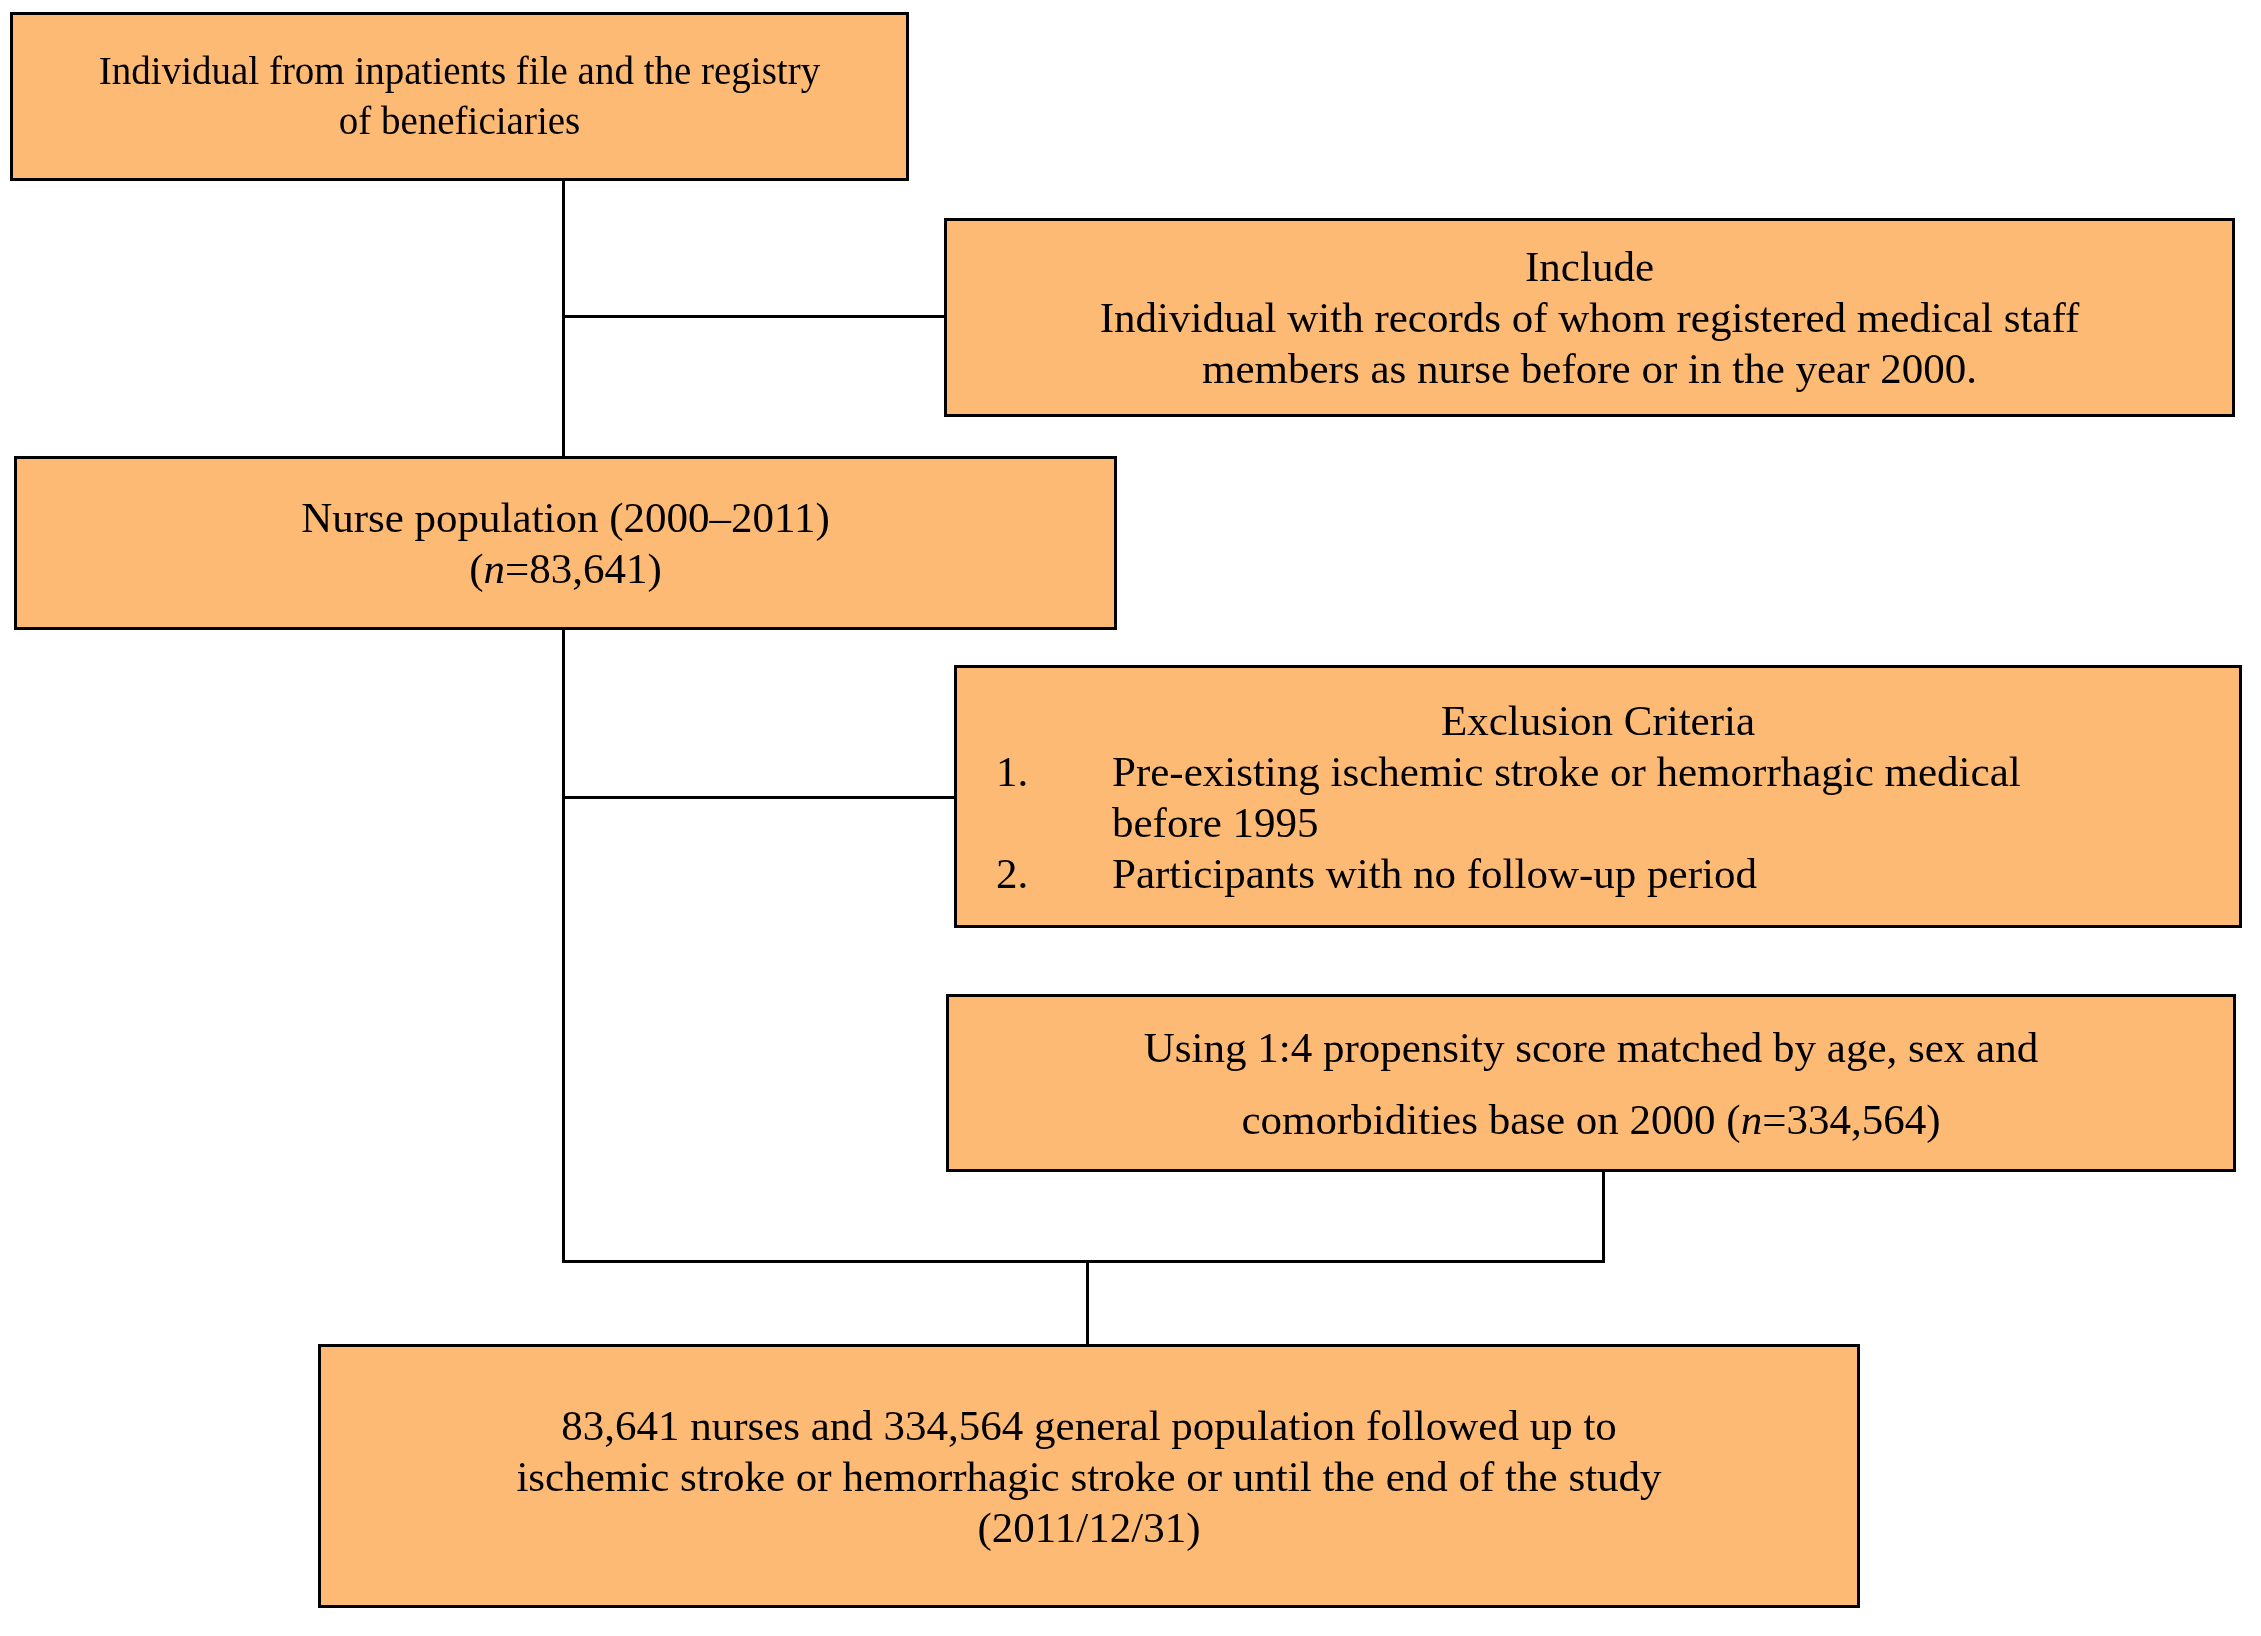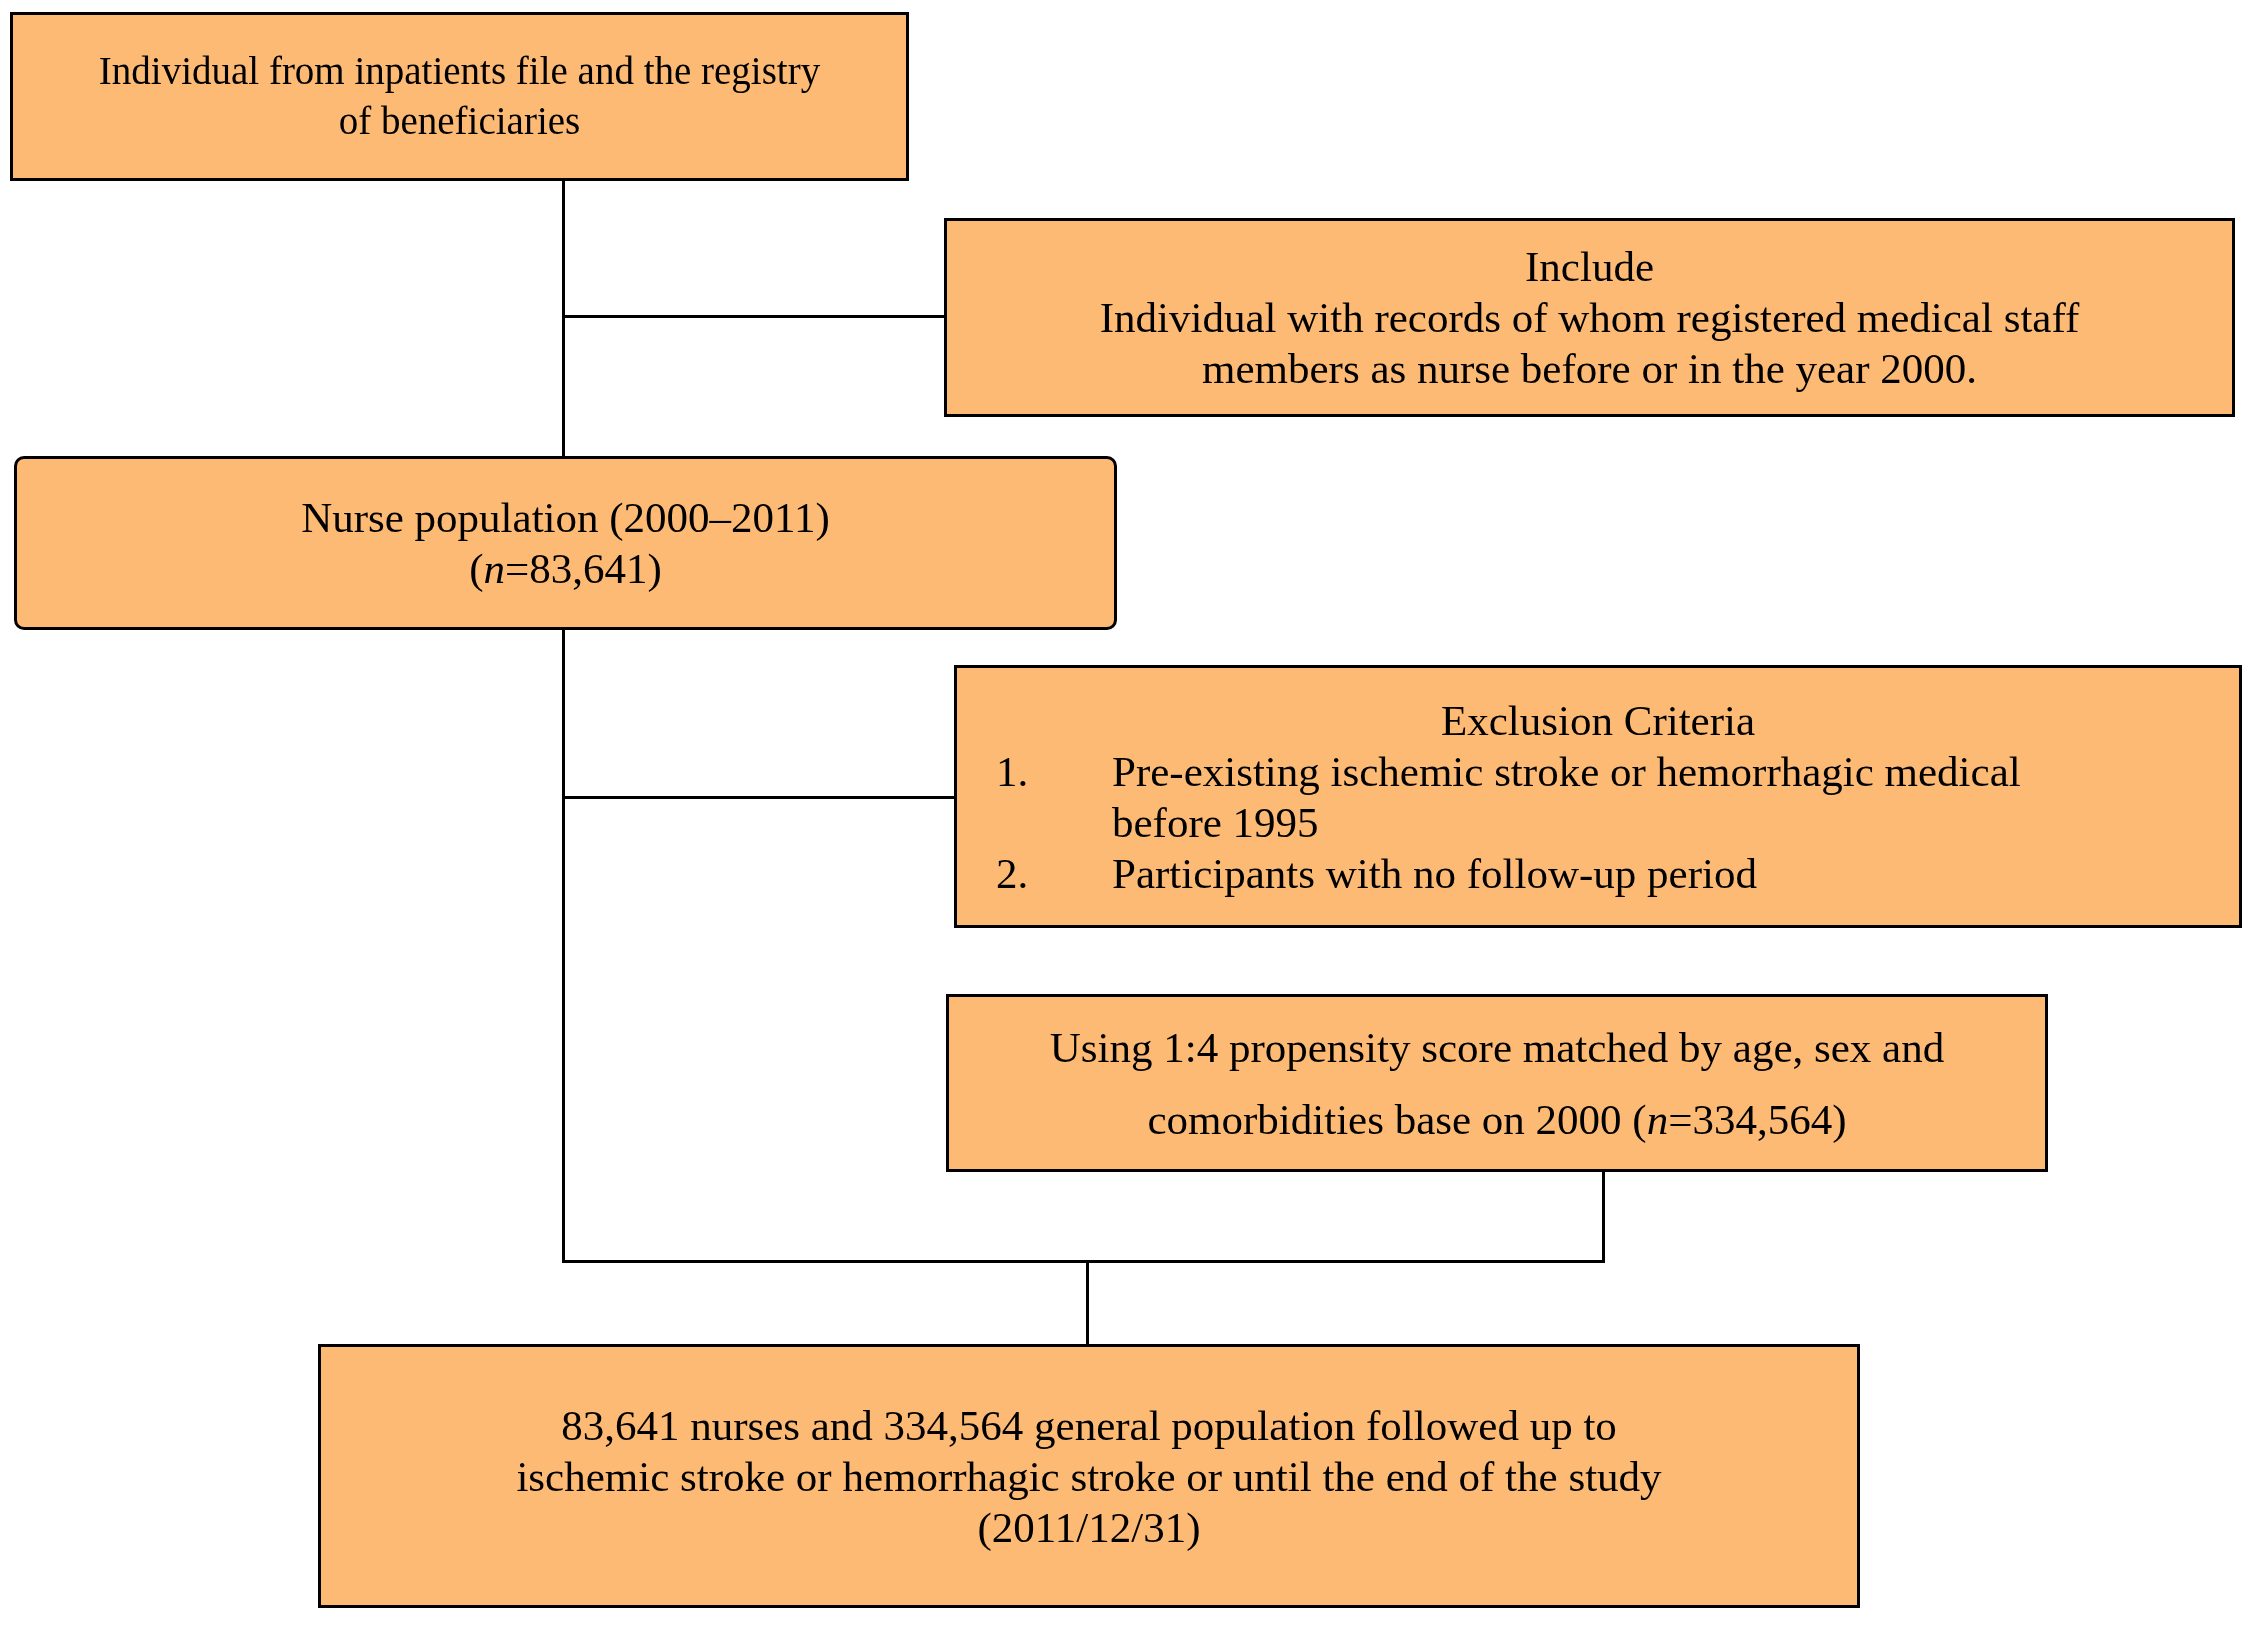--- a/index.html
+++ b/index.html
@@ -28,23 +28,23 @@
     text-align: center;
     font-size: 43px;
     line-height: 51px;
   }
   .tline { white-space: nowrap; }
   .conn { position: absolute; background: #000000; }
 
   
   #box-source     { left: 10px;   top: 11.6px;   width: 899px; height: 169px; font-size: 39px; line-height: 50px; }
   #box-include    { left: 944px; top: 218px;  width: 1291px; height: 199px; }
-  #box-nurse      { left: 14px;   top: 456px;  width: 1103px; height: 174px; border-radius: 10px; }
+  #box-nurse      { left: 14px;   top: 456px;  width: 1103px; height: 174px; }
   #box-exclusion  { left: 954px; top: 665px;  width: 1288px; height: 263px; align-items: stretch; text-align: left; }
-  #box-propensity { left: 946px; top: 994px; width: 1102px; height: 178px; gap: 21px; }
+  #box-propensity { left: 946px; top: 994px; width: 1290px; height: 178px; gap: 21px; }
   #box-final      { left: 318px;  top: 1344px; width: 1542px; height: 264px; }
 
   
   .excl-title { text-align: center; }
   .excl-item {
     display: grid;
     grid-template-columns: 116px 1fr;
     padding-left: 39px;
     padding-right: 15.5px;
   }

